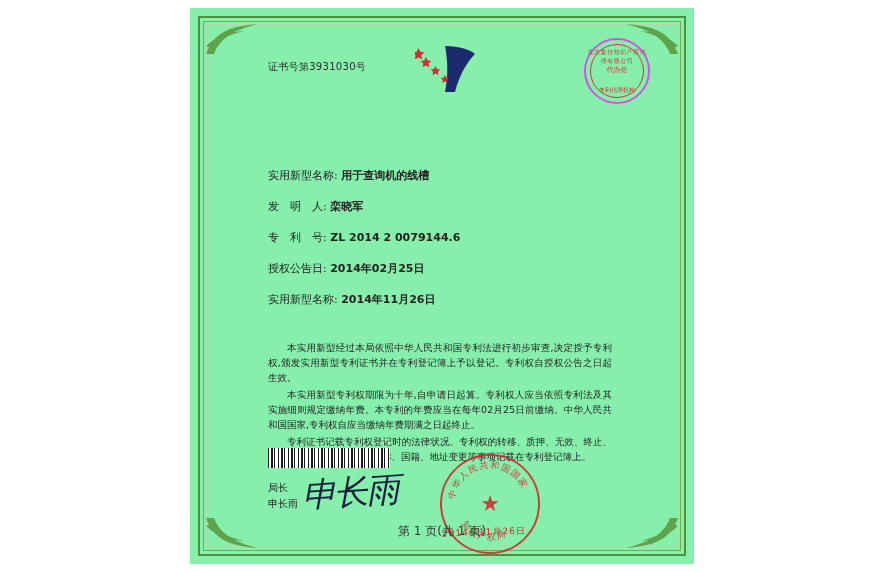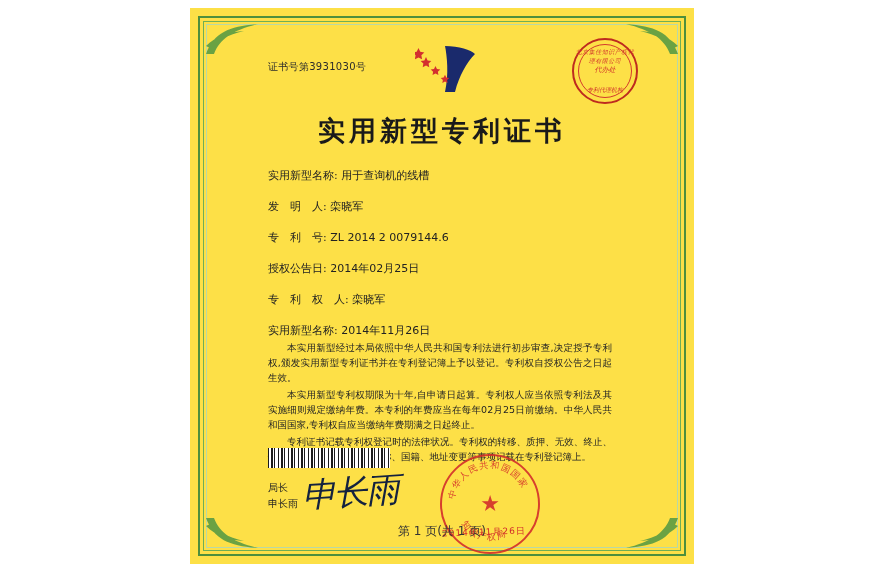--- a/index.html
+++ b/index.html
@@ -14,21 +14,21 @@
     overflow: hidden;
   }
 
   
   #certificate {
     position: absolute;
     left: 190px;
     top: 8px;
     width: 504px;
     height: 556px;
-    background: #fde047;
+    background: #86efac;
     box-sizing: border-box;
   }
 
   
   .border-outer {
     position: absolute;
     left: 8px; top: 8px; right: 8px; bottom: 8px;
     border: 2px solid #4e8f3d;
     box-sizing: border-box;
   }
@@ -73,29 +73,28 @@
   .emblem {
     position: absolute;
     left: 225px;
     top: 34px;
     width: 64px;
     height: 54px;
   }
 
   .round-seal {
     position: absolute;
-    right: 56px;
+    right: 44px;
     top: 30px;
     width: 62px;
     height: 62px;
-    border: 2px solid #b91c1c;
+    border: 2px solid #d946ef;
     border-radius: 50%;
     color: #cf2a2a;
     opacity: .92;
-    font-style: italic;
   }
   .round-seal .inner-ring {
     position: absolute;
     left: 4px; top: 4px; right: 4px; bottom: 4px;
     border: 1px solid #cf2a2a;
     border-radius: 50%;
   }
   .round-seal .seal-top {
     position: absolute;
     top: 8px; left: 0; right: 0;
@@ -142,20 +141,21 @@
     margin-bottom: 16px;
     white-space: nowrap;
   }
   .field-label {
     display: inline-block;
     color: #222;
   }
   .field-value {
     display: inline-block;
     color: #222;
+    font-weight: bold;
   }
 
   
   .body-text {
     position: absolute;
     left: 78px;
     top: 332px;
     width: 350px;
     font-size: 9.5px;
     line-height: 15px;
@@ -290,42 +290,37 @@
     </svg>
   </div>
 
   <div class="round-seal">
     <div class="inner-ring"></div>
     <div class="seal-top">北京集佳知识产权代理有限公司</div>
     <div class="seal-mid">代办处</div>
     <div class="seal-bot">专利代理机构</div>
   </div>
 
-  <div class="doc-title">实用新型专利证书</div>
 
   <div class="fields">
     <div class="field-row">
       <span class="field-label">实用新型名称:</span>
       <span class="field-value">用于查询机的线槽</span>
     </div>
     <div class="field-row">
       <span class="field-label">发　明　人:</span>
       <span class="field-value">栾晓军</span>
     </div>
     <div class="field-row">
       <span class="field-label">专　利　号:</span>
       <span class="field-value">ZL 2014 2 0079144.6</span>
     </div>
     <div class="field-row">
       <span class="field-label">授权公告日:</span>
       <span class="field-value">2014年02月25日</span>
-    </div>
-    <div class="field-row">
-      <span class="field-label">专　利　权　人:</span>
-      <span class="field-value">栾晓军</span>
     </div>
     <div class="field-row">
       <span class="field-label">实用新型名称:</span>
       <span class="field-value">2014年11月26日</span>
     </div>
   </div>
 
   <div class="body-text">
     <p>本实用新型经过本局依照中华人民共和国专利法进行初步审查,决定授予专利权,颁发实用新型专利证书并在专利登记簿上予以登记。专利权自授权公告之日起生效。</p>
     <p>本实用新型专利权期限为十年,自申请日起算。专利权人应当依照专利法及其实施细则规定缴纳年费。本专利的年费应当在每年02月25日前缴纳。中华人民共和国国家,专利权自应当缴纳年费期满之日起终止。</p>

